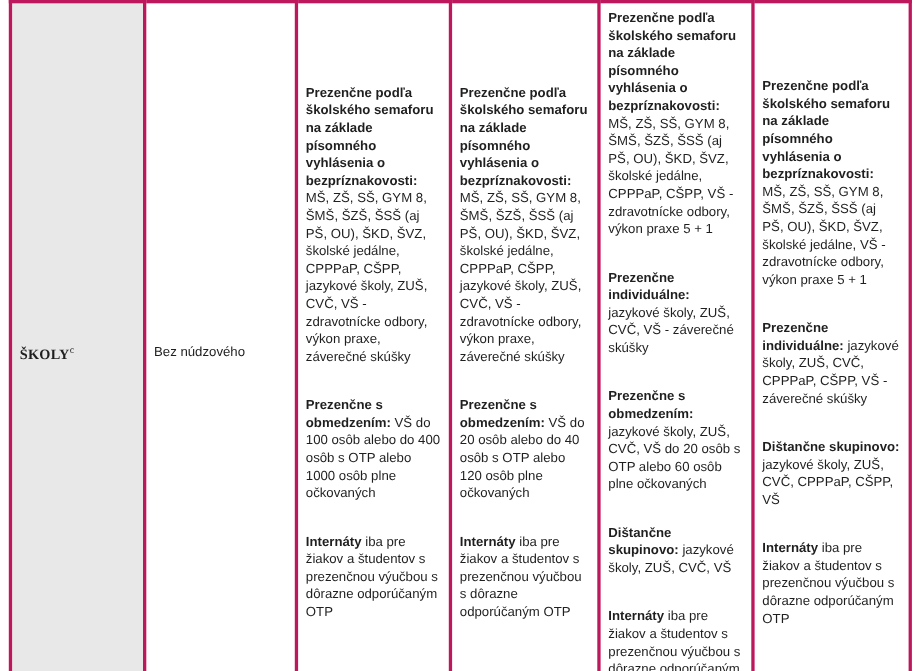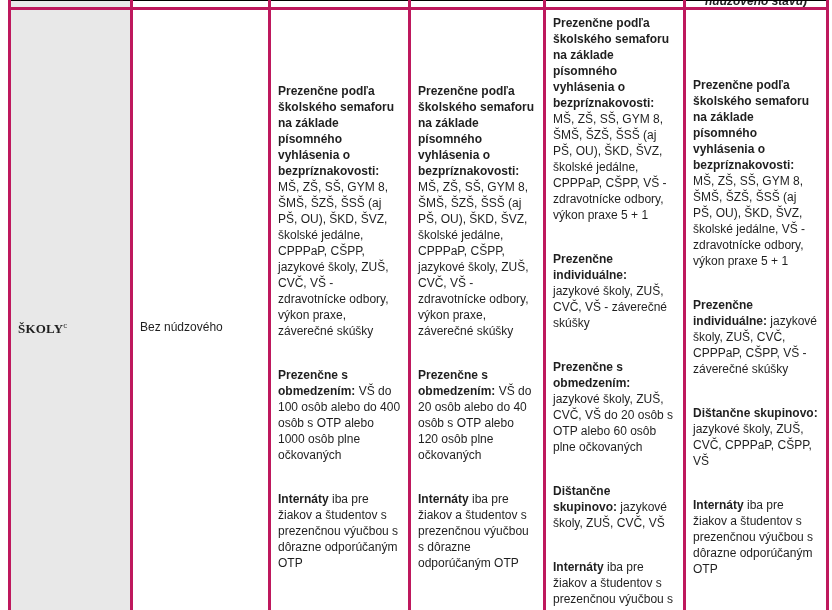--- a/index.html
+++ b/index.html
@@ -86,30 +86,20 @@
   <table class="reg-table">
     <colgroup>
       <col style="width:122px">
       <col style="width:138px">
       <col style="width:140px">
       <col style="width:135px">
       <col style="width:140px">
       <col style="width:143px">
     </colgroup>
     <tbody>
-        <tr class="sliver-row">
-      <td class="gray"></td>
-      <td></td>
-      <td></td>
-      <td></td>
-      <td></td>
-      <td class="sliver-cell">
-        <div class="sliver-text">núdzového stavu)</div>
-      </td>
-    </tr>
     <tr class="main-row">
       <td class="gray">
         <span class="row-label"><span>ŠKOLY</span><sup>c</sup></span>
       </td>
       <td>Bez núdzového</td>
       <td class="content-cell">
             <p><strong>Prezenčne podľa školského semaforu na základe písomného vyhlásenia o bezpríznakovosti:</strong> MŠ, ZŠ, SŠ, GYM 8, ŠMŠ, ŠZŠ, ŠSŠ (aj PŠ, OU), ŠKD, ŠVZ, školské jedálne, CPPPaP, CŠPP, jazykové školy, ZUŠ, CVČ, VŠ - zdravotnícke odbory, výkon praxe, záverečné skúšky</p>
             <p><strong>Prezenčne s obmedzením:</strong> VŠ do 100 osôb alebo do 400 osôb s OTP alebo 1000 osôb plne očkovaných</p>
             <p><strong>Internáty</strong> iba pre žiakov a študentov s prezenčnou výučbou s dôrazne odporúčaným OTP</p>
           </td>

